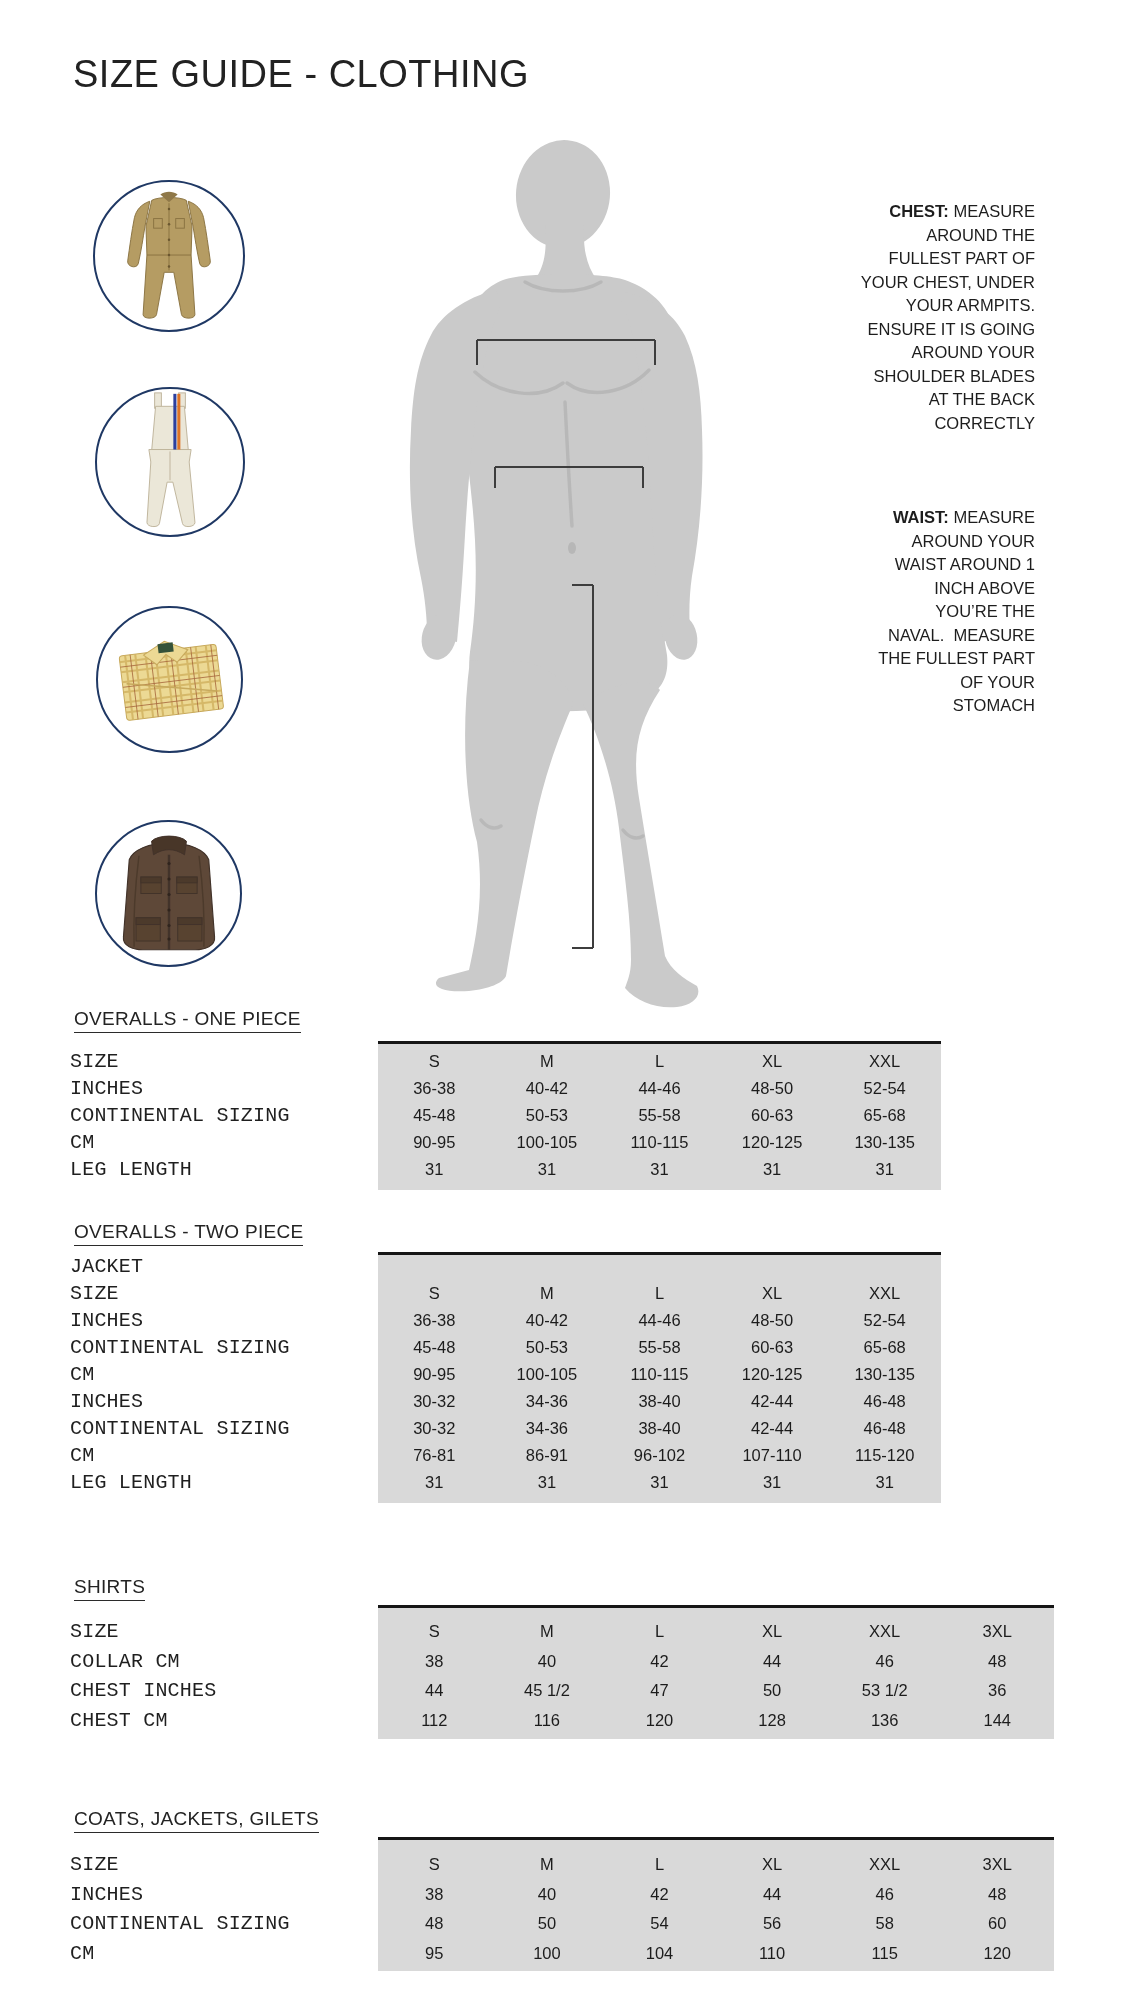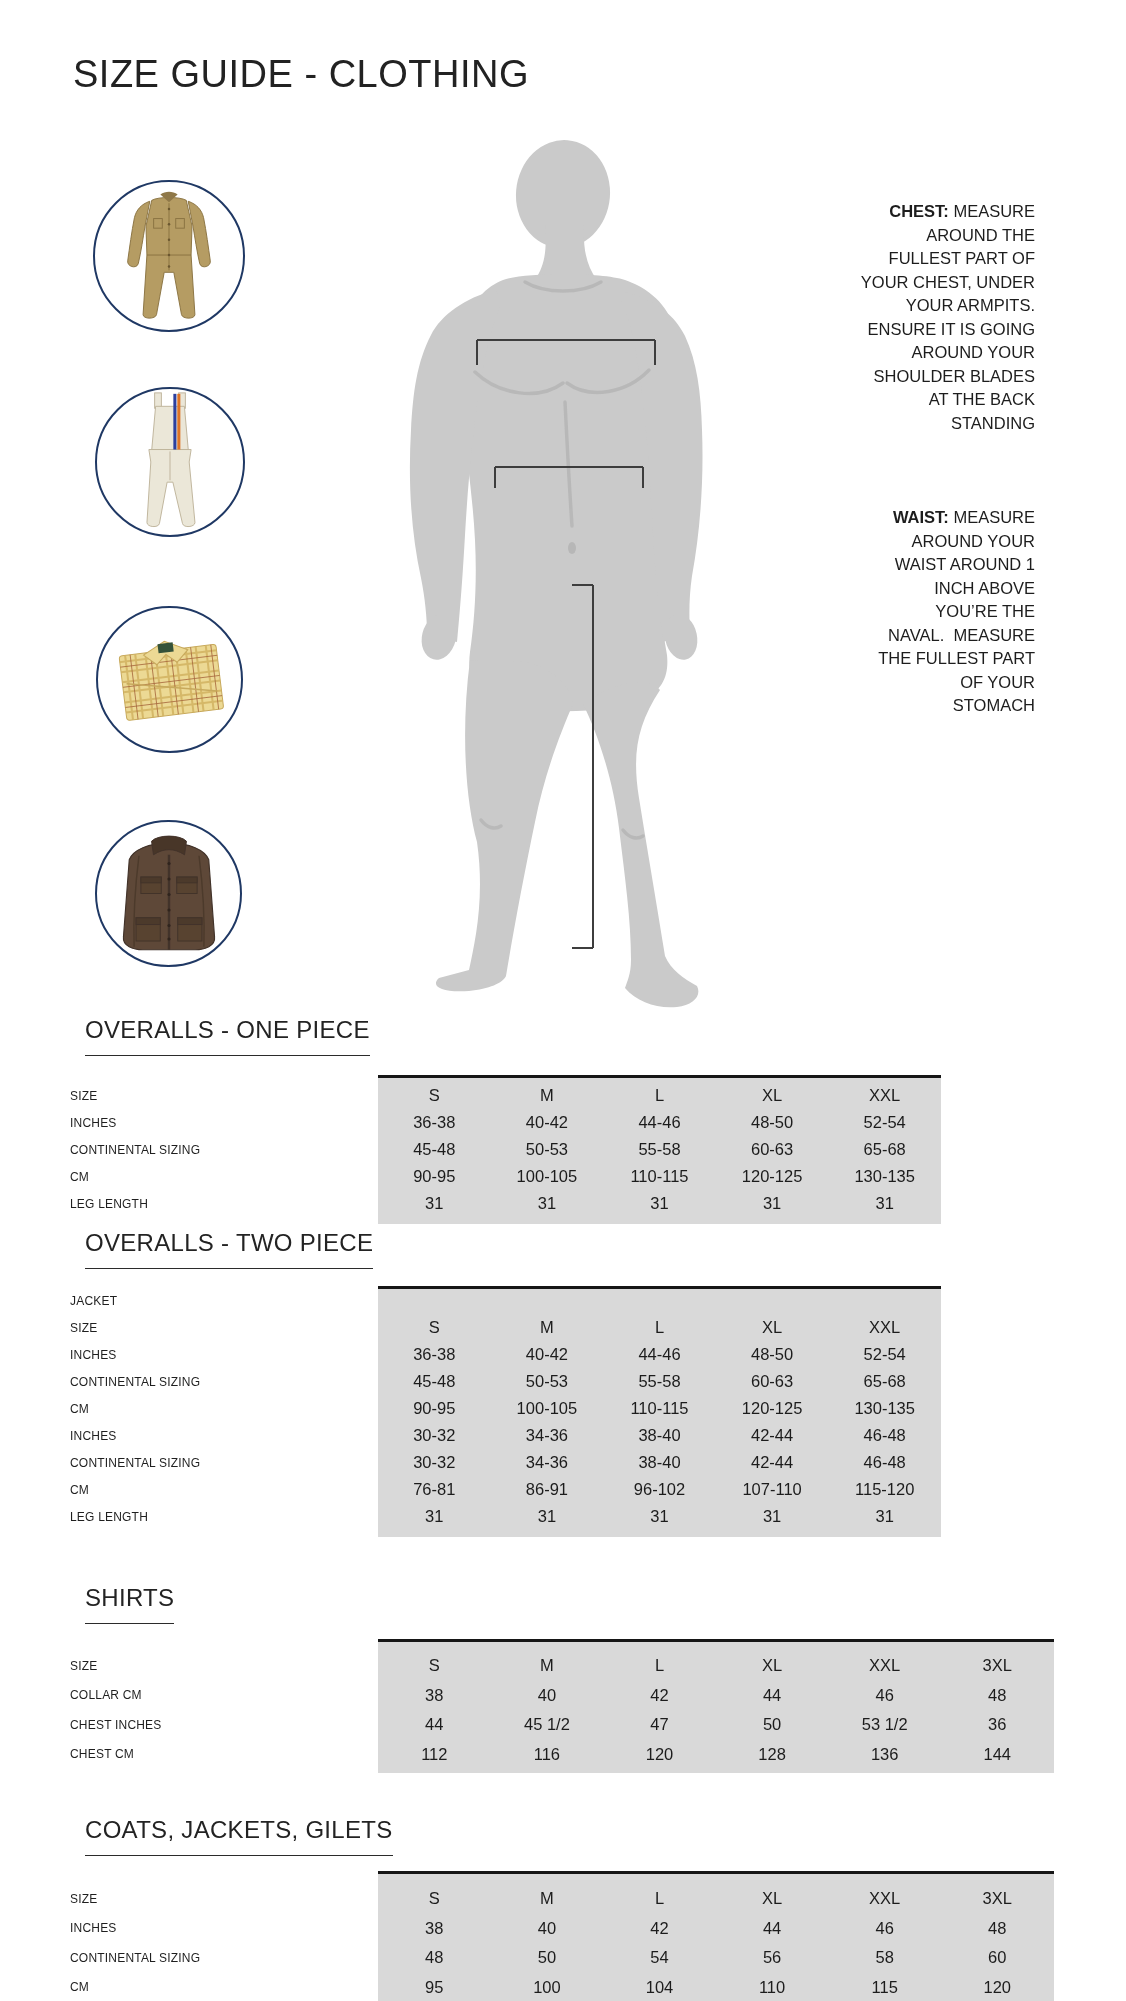--- a/index.html
+++ b/index.html
@@ -21,35 +21,35 @@
 
   
   .instr{position:absolute;left:830px;width:205px;font-size:16.5px;line-height:23.5px;color:#1d1d1d;}
   .instr b{font-weight:700;}
   .iline{white-space:nowrap;text-align:right;}
   .i0{top:200px;} .i1{top:506px;} .i2{top:805px;}
 
   
   .size-table{position:absolute;left:70px;}
   .t0{top:1003px;} .t1{top:1216px;} .t2{top:1571px;} .t3{top:1803px;}
-  .table-heading{font-size:24px;line-height:24px;letter-spacing:.3px;color:#232323;font-weight:400;
-        display:inline-block;border-bottom:1.6px solid #2b2b2b;padding-bottom:13px;margin:15px;}
+  .table-heading{font-size:19px;line-height:24px;letter-spacing:.3px;color:#232323;font-weight:400;
+        display:inline-block;border-bottom:1.6px solid #2b2b2b;padding-bottom:1px;margin:4px;}
   .table-body{position:relative;margin-top:4px;}
   .t1 .table-body{margin-top:2px;} .t2 .table-body{margin-top:0;} .t3 .table-body{margin-top:0;}
   .grid-bg{position:absolute;left:308px;top:0;bottom:0;background:#d9d9d9;
         border-top:3px solid #161616;box-sizing:border-box;}
   .rows{position:relative;}
   .t0 .rows{padding:7px 0;}
   .t1 .rows{padding:1px 8px 7px 0;}
   .t2 .rows{padding:12px 0 4px 0;}
   .t3 .rows{padding:13px 0 3px 0;}
   .trow{display:flex;align-items:center;height:27px;}
   .t2 .trow,.t3 .trow{height:29.5px;}
   .trow.gap{margin-top:10px;}
-  .tlabel{width:308px;font-size:12px;color:#1f1f1f;letter-spacing:.2px;}
+  .tlabel{width:308px;font-size:20px;color:#1f1f1f;letter-spacing:.2px;font-family:Liberation Mono, monospace;}
   .tcell{width:112.6px;text-align:center;font-size:16.5px;color:#1c1c1c;flex:none;}
 </style>
 </head>
 <body>
 
 <div class="page">
 
   <div class="page-title">SIZE GUIDE - CLOTHING</div>
 
   <div class="pcircle c1">
@@ -200,21 +200,21 @@
   <div class="instr i0">
       <div class="iline"><b>CHEST:</b> MEASURE</div>
       <div class="iline">AROUND THE</div>
       <div class="iline">FULLEST PART OF</div>
       <div class="iline">YOUR CHEST, UNDER</div>
       <div class="iline">YOUR ARMPITS.</div>
       <div class="iline">ENSURE IT IS GOING</div>
       <div class="iline">AROUND YOUR</div>
       <div class="iline">SHOULDER BLADES</div>
       <div class="iline">AT THE BACK</div>
-      <div class="iline">STANDING</div>
+      <div class="iline">CORRECTLY</div>
     </div>
   <div class="instr i1">
       <div class="iline"><b>WAIST:</b> MEASURE</div>
       <div class="iline">AROUND YOUR</div>
       <div class="iline">WAIST AROUND 1</div>
       <div class="iline">INCH ABOVE</div>
       <div class="iline">YOU’RE THE</div>
       <div class="iline">NAVAL.&nbsp; MEASURE</div>
       <div class="iline">THE FULLEST PART</div>
       <div class="iline">OF YOUR</div>

